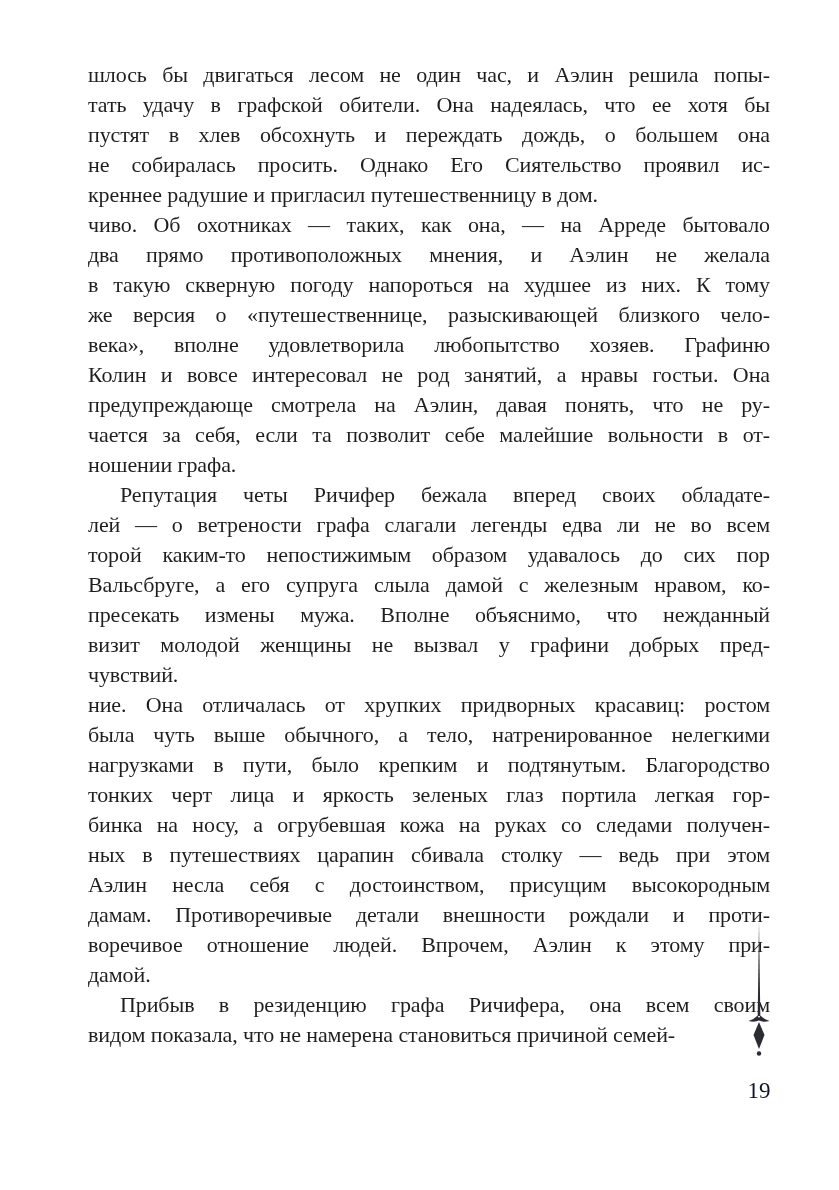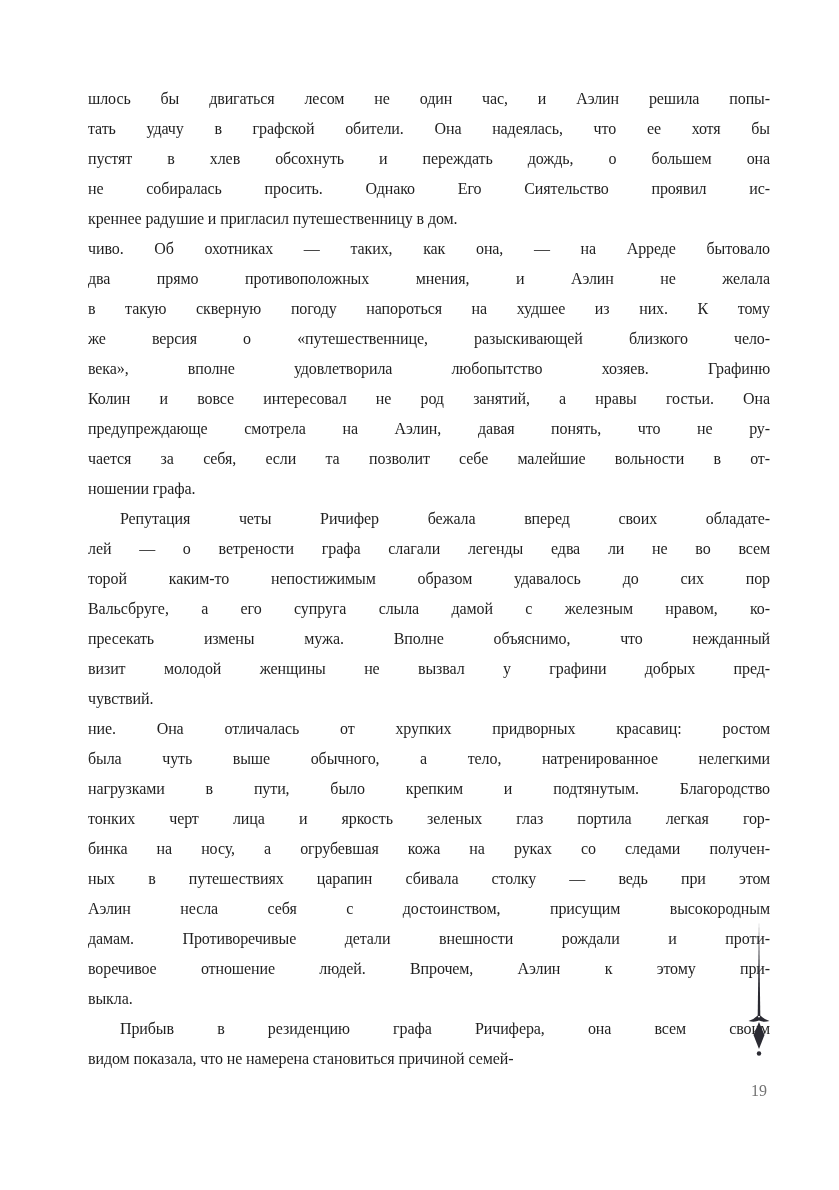--- a/index.html
+++ b/index.html
@@ -16,25 +16,24 @@
     width: 839px;
     height: 1190px;
     overflow: hidden;
     background: #ffffff;
   }
   .text-block {
     position: absolute;
     left: 88px;
     top: 60px;
     width: 682px;
-    font-size: 16px;
+    font-size: 22px;
     line-height: 30px;
     letter-spacing: -0.1px;
     color: #1f1f1f;
-    margin-top: 24px;
   }
   .line {
     text-align: justify;
     text-align-last: justify;
     text-justify: inter-word;
     white-space: normal;
     overflow: hidden;
     height: 30px;
   }
   .line.ragged {
@@ -51,23 +50,23 @@
     width: 24px;
     height: 140px;
     color: #2b2b33;
   }
   .page-number {
     position: absolute;
     left: 737px;
     top: 1078px;
     width: 44px;
     text-align: center;
-    font-size: 16px;
+    font-size: 23px;
     line-height: 26px;
-    color: #737373;
+    color: #0f172a;
   }
 </style>
 </head>
 <body>
 
 <div class="page" style="background: rgb(255, 255, 255);">
 
   <div class="text-block" id="text-block" style="color: rgb(31, 31, 31);">
       <div class="line">шлось бы двигаться лесом не один час, и Аэлин решила попы-</div>
       <div class="line">тать удачу в графской обители. Она надеялась, что ее хотя бы</div>
@@ -92,21 +91,21 @@
       <div class="line ragged">чувствий.</div>
       <div class="line">ние. Она отличалась от хрупких придворных красавиц: ростом</div>
       <div class="line">была чуть выше обычного, а тело, натренированное нелегкими</div>
       <div class="line">нагрузками в пути, было крепким и подтянутым. Благородство</div>
       <div class="line">тонких черт лица и яркость зеленых глаз портила легкая гор-</div>
       <div class="line">бинка на носу, а огрубевшая кожа на руках со следами получен-</div>
       <div class="line">ных в путешествиях царапин сбивала столку — ведь при этом</div>
       <div class="line">Аэлин несла себя с достоинством, присущим высокородным</div>
       <div class="line">дамам. Противоречивые детали внешности рождали и проти-</div>
       <div class="line">воречивое отношение людей. Впрочем, Аэлин к этому при-</div>
-      <div class="line ragged">выкла.</div>
+      <div class="line ragged">дамой.</div>
       <div class="line indent">Прибыв в резиденцию графа Ричифера, она всем своим</div>
       <div class="line ragged">видом показала, что не намерена становиться причиной семей-</div>
     </div>
 
   <div class="ornament" style="color: rgb(43, 43, 51);">
     <svg width="24" height="140" viewBox="0 0 24 140" xmlns="http://www.w3.org/2000/svg">
 
       <path d="M12 3 L13.3 98 L10.7 98 Z" fill="currentColor"></path>
 
       <path d="M1.5 103 Q7 101.5 10.5 97.5 L12 100 L13.5 97.5 Q17 101.5 22.5 103 Q16 104.5 12 102.5 Q8 104.5 1.5 103 Z" fill="currentColor"></path>

